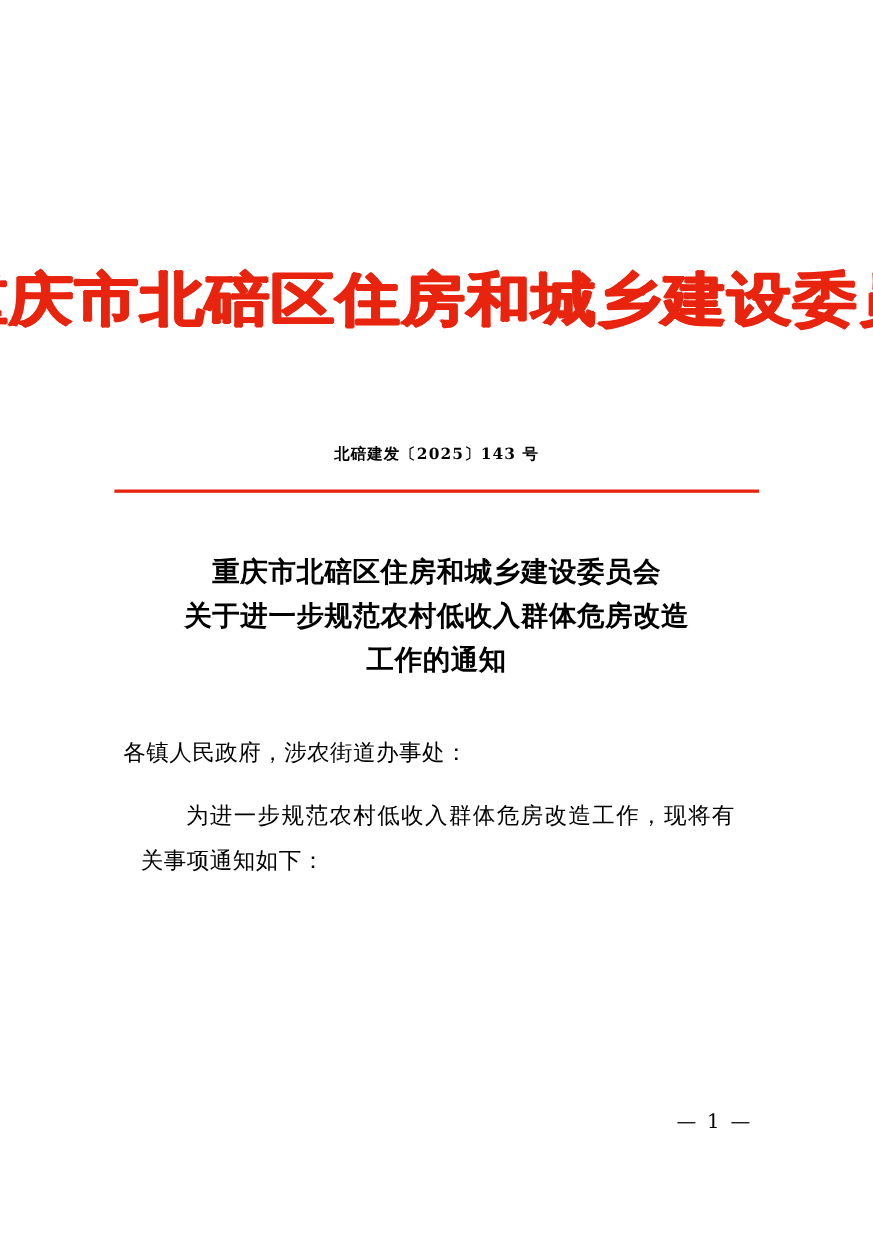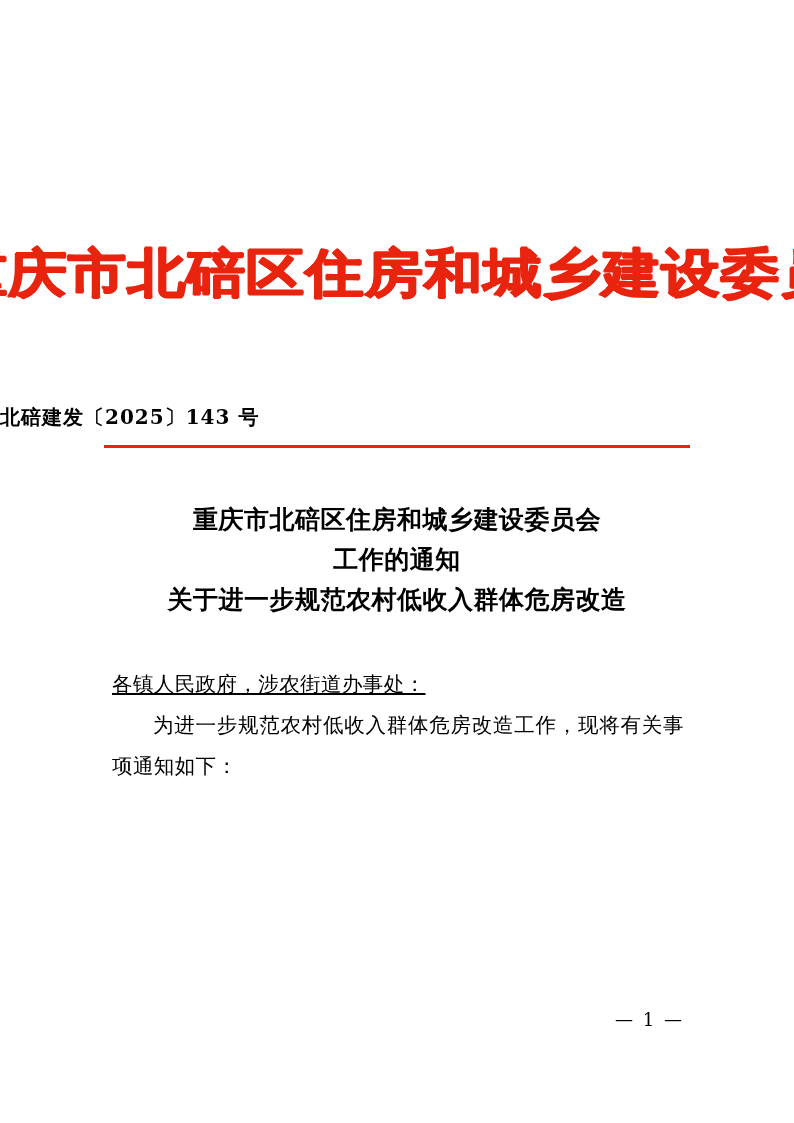--- a/index.html
+++ b/index.html
@@ -47,22 +47,22 @@
       0 1px 0 #e8240f,
       0 -1px 0 #e8240f;
   }
 
   
   .doc-number {
     position: absolute;
     left: 0;
     right: 0;
     top: 404px;
-    text-align: left;
-    font-size: 20px;
+    text-align: center;
+    font-size: 14px;
     font-weight: bold;
     letter-spacing: 1px;
     font-family: "DejaVu Serif", "Liberation Serif", serif;
   }
 
   
   .red-rule {
     position: absolute;
     left: 104px;
     right: 104px;
@@ -94,24 +94,23 @@
     right: 110px;
     top: 664px;
     font-size: 20.5px;
     line-height: 2.0;
     letter-spacing: 0.4px;
     text-align: justify;
     font-family: "DejaVu Serif", "Liberation Serif", serif;
   }
   .p-salutation {
     margin: 0;
-    text-decoration: underline;
   }
   .p-indent {
-    margin: 0;
+    margin: 16px;
     text-indent: 2em;
   }
   .p-heading {
     margin: 0;
     text-indent: 2em;
     font-weight: bold;
   }
 
   
   .page-number {
@@ -132,22 +131,22 @@
   <div class="masthead">
     <div class="masthead-title">重庆市北碚区住房和城乡建设委员会</div>
   </div>
 
   <div class="doc-number">北碚建发〔2025〕143 号</div>
 
   <div class="red-rule"></div>
 
   <div class="title-block">
     <span class="title-line">重庆市北碚区住房和城乡建设委员会</span>
+    <span class="title-line">关于进一步规范农村低收入群体危房改造</span>
     <span class="title-line">工作的通知</span>
-    <span class="title-line">关于进一步规范农村低收入群体危房改造</span>
   </div>
 
   <div class="body-block">
     <p class="p-salutation">各镇人民政府，涉农街道办事处：</p>
     <p class="p-indent">为进一步规范农村低收入群体危房改造工作，现将有关事项通知如下：</p>
   </div>
 
   <div class="page-number">— 1 —</div>
 
 </div>

